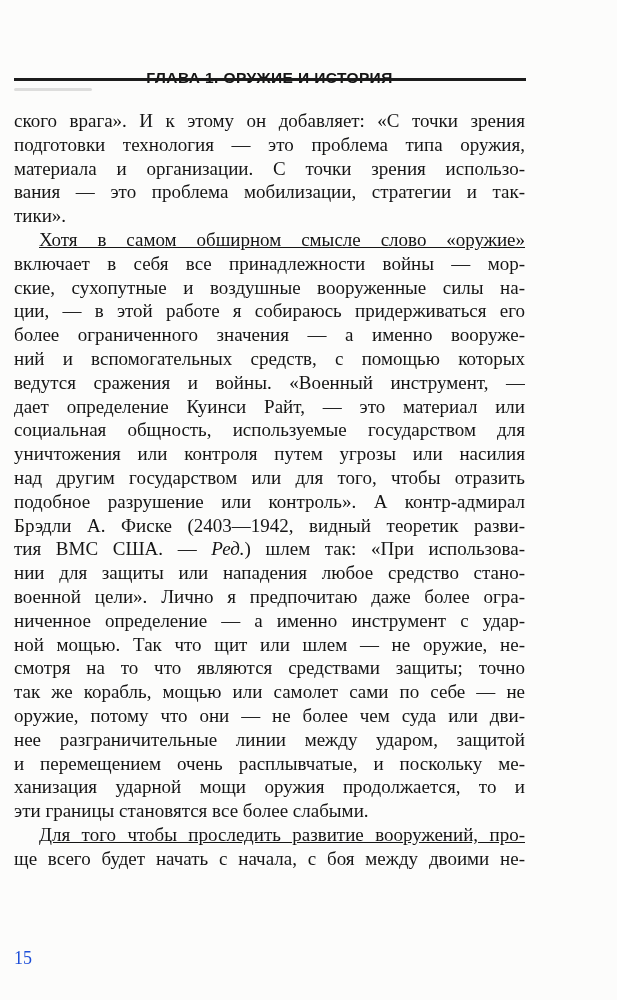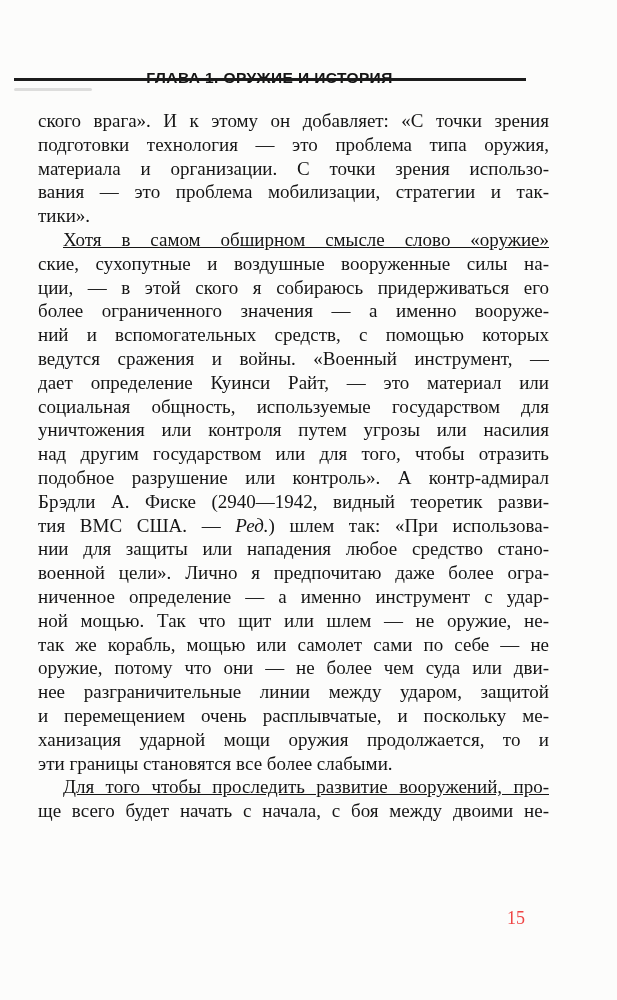--- a/index.html
+++ b/index.html
@@ -43,77 +43,78 @@
     border-radius: 2px;
   }
   .body-text {
     position: absolute;
     left: 14px;
     top: 109px;
     width: 511px;
     font-size: 19px;
     line-height: 23.8px;
     color: #151515;
-    margin-left: 24px;
   }
   .line {
     height: 23.8px;
     overflow: hidden;
     white-space: normal;
   }
   .line.just {
     text-align: justify;
     text-align-last: justify;
     -moz-text-align-last: justify;
   }
   .line.ind {
     text-indent: 25px;
     text-decoration: underline;
   }
   .it { font-style: italic; }
   .page-number {
     position: absolute;
     left: 14px;
-    top: 908px;
+    top: 948px;
     width: 511px;
-    text-align: right;
+    text-align: left;
     font-size: 18px;
-    color: #ef4444;
+    color: #1d4ed8;
   }
 </style>
 </head>
 <body>
 
 <div class="page">
   <div class="chapter-header">ГЛАВА 1. ОРУЖИЕ И ИСТОРИЯ</div>
   <div class="header-rule"></div>
   <div class="header-rule-artifact"></div>
   <div class="body-text">
       <div class="line just">ского врага». И к этому он добавляет: «С точки зрения</div>
       <div class="line just">подготовки технология — это проблема типа оружия,</div>
       <div class="line just">материала и организации. С точки зрения использо-</div>
       <div class="line just">вания — это проблема мобилизации, стратегии и так-</div>
       <div class="line">тики».</div>
       <div class="line just ind">Хотя в самом обширном смысле слово «оружие»</div>
+      <div class="line just">включает в себя все принадлежности войны — мор-</div>
       <div class="line just">ские, сухопутные и воздушные вооруженные силы на-</div>
-      <div class="line just">ции, — в этой ского я собираюсь придерживаться его</div>
+      <div class="line just">ции, — в этой работе я собираюсь придерживаться его</div>
       <div class="line just">более ограниченного значения — а именно вооруже-</div>
       <div class="line just">ний и вспомогательных средств, с помощью которых</div>
       <div class="line just">ведутся сражения и войны. «Военный инструмент, —</div>
       <div class="line just">дает определение Куинси Райт, — это материал или</div>
       <div class="line just">социальная общность, используемые государством для</div>
       <div class="line just">уничтожения или контроля путем угрозы или насилия</div>
       <div class="line just">над другим государством или для того, чтобы отразить</div>
       <div class="line just">подобное разрушение или контроль». А контр-адмирал</div>
-      <div class="line just">Брэдли А. Фиске (2940—1942, видный теоретик разви-</div>
+      <div class="line just">Брэдли А. Фиске (2403—1942, видный теоретик разви-</div>
       <div class="line just"><span>тия ВМС США. — </span><span class="it">Ред.</span><span>) шлем так: «При использова-</span></div>
       <div class="line just">нии для защиты или нападения любое средство стано-</div>
       <div class="line just">военной цели». Лично я предпочитаю даже более огра-</div>
       <div class="line just">ниченное определение — а именно инструмент с удар-</div>
       <div class="line just">ной мощью. Так что щит или шлем — не оружие, не-</div>
+      <div class="line just">смотря на то что являются средствами защиты; точно</div>
       <div class="line just">так же корабль, мощью или самолет сами по себе — не</div>
       <div class="line just">оружие, потому что они — не более чем суда или дви-</div>
       <div class="line just">нее разграничительные линии между ударом, защитой</div>
       <div class="line just">и перемещением очень расплывчатые, и поскольку ме-</div>
       <div class="line just">ханизация ударной мощи оружия продолжается, то и</div>
       <div class="line">эти границы становятся все более слабыми.</div>
       <div class="line just ind">Для того чтобы проследить развитие вооружений, про-</div>
       <div class="line just">ще всего будет начать с начала, с боя между двоими не-</div>
     </div>
   <div class="page-number">15</div>

